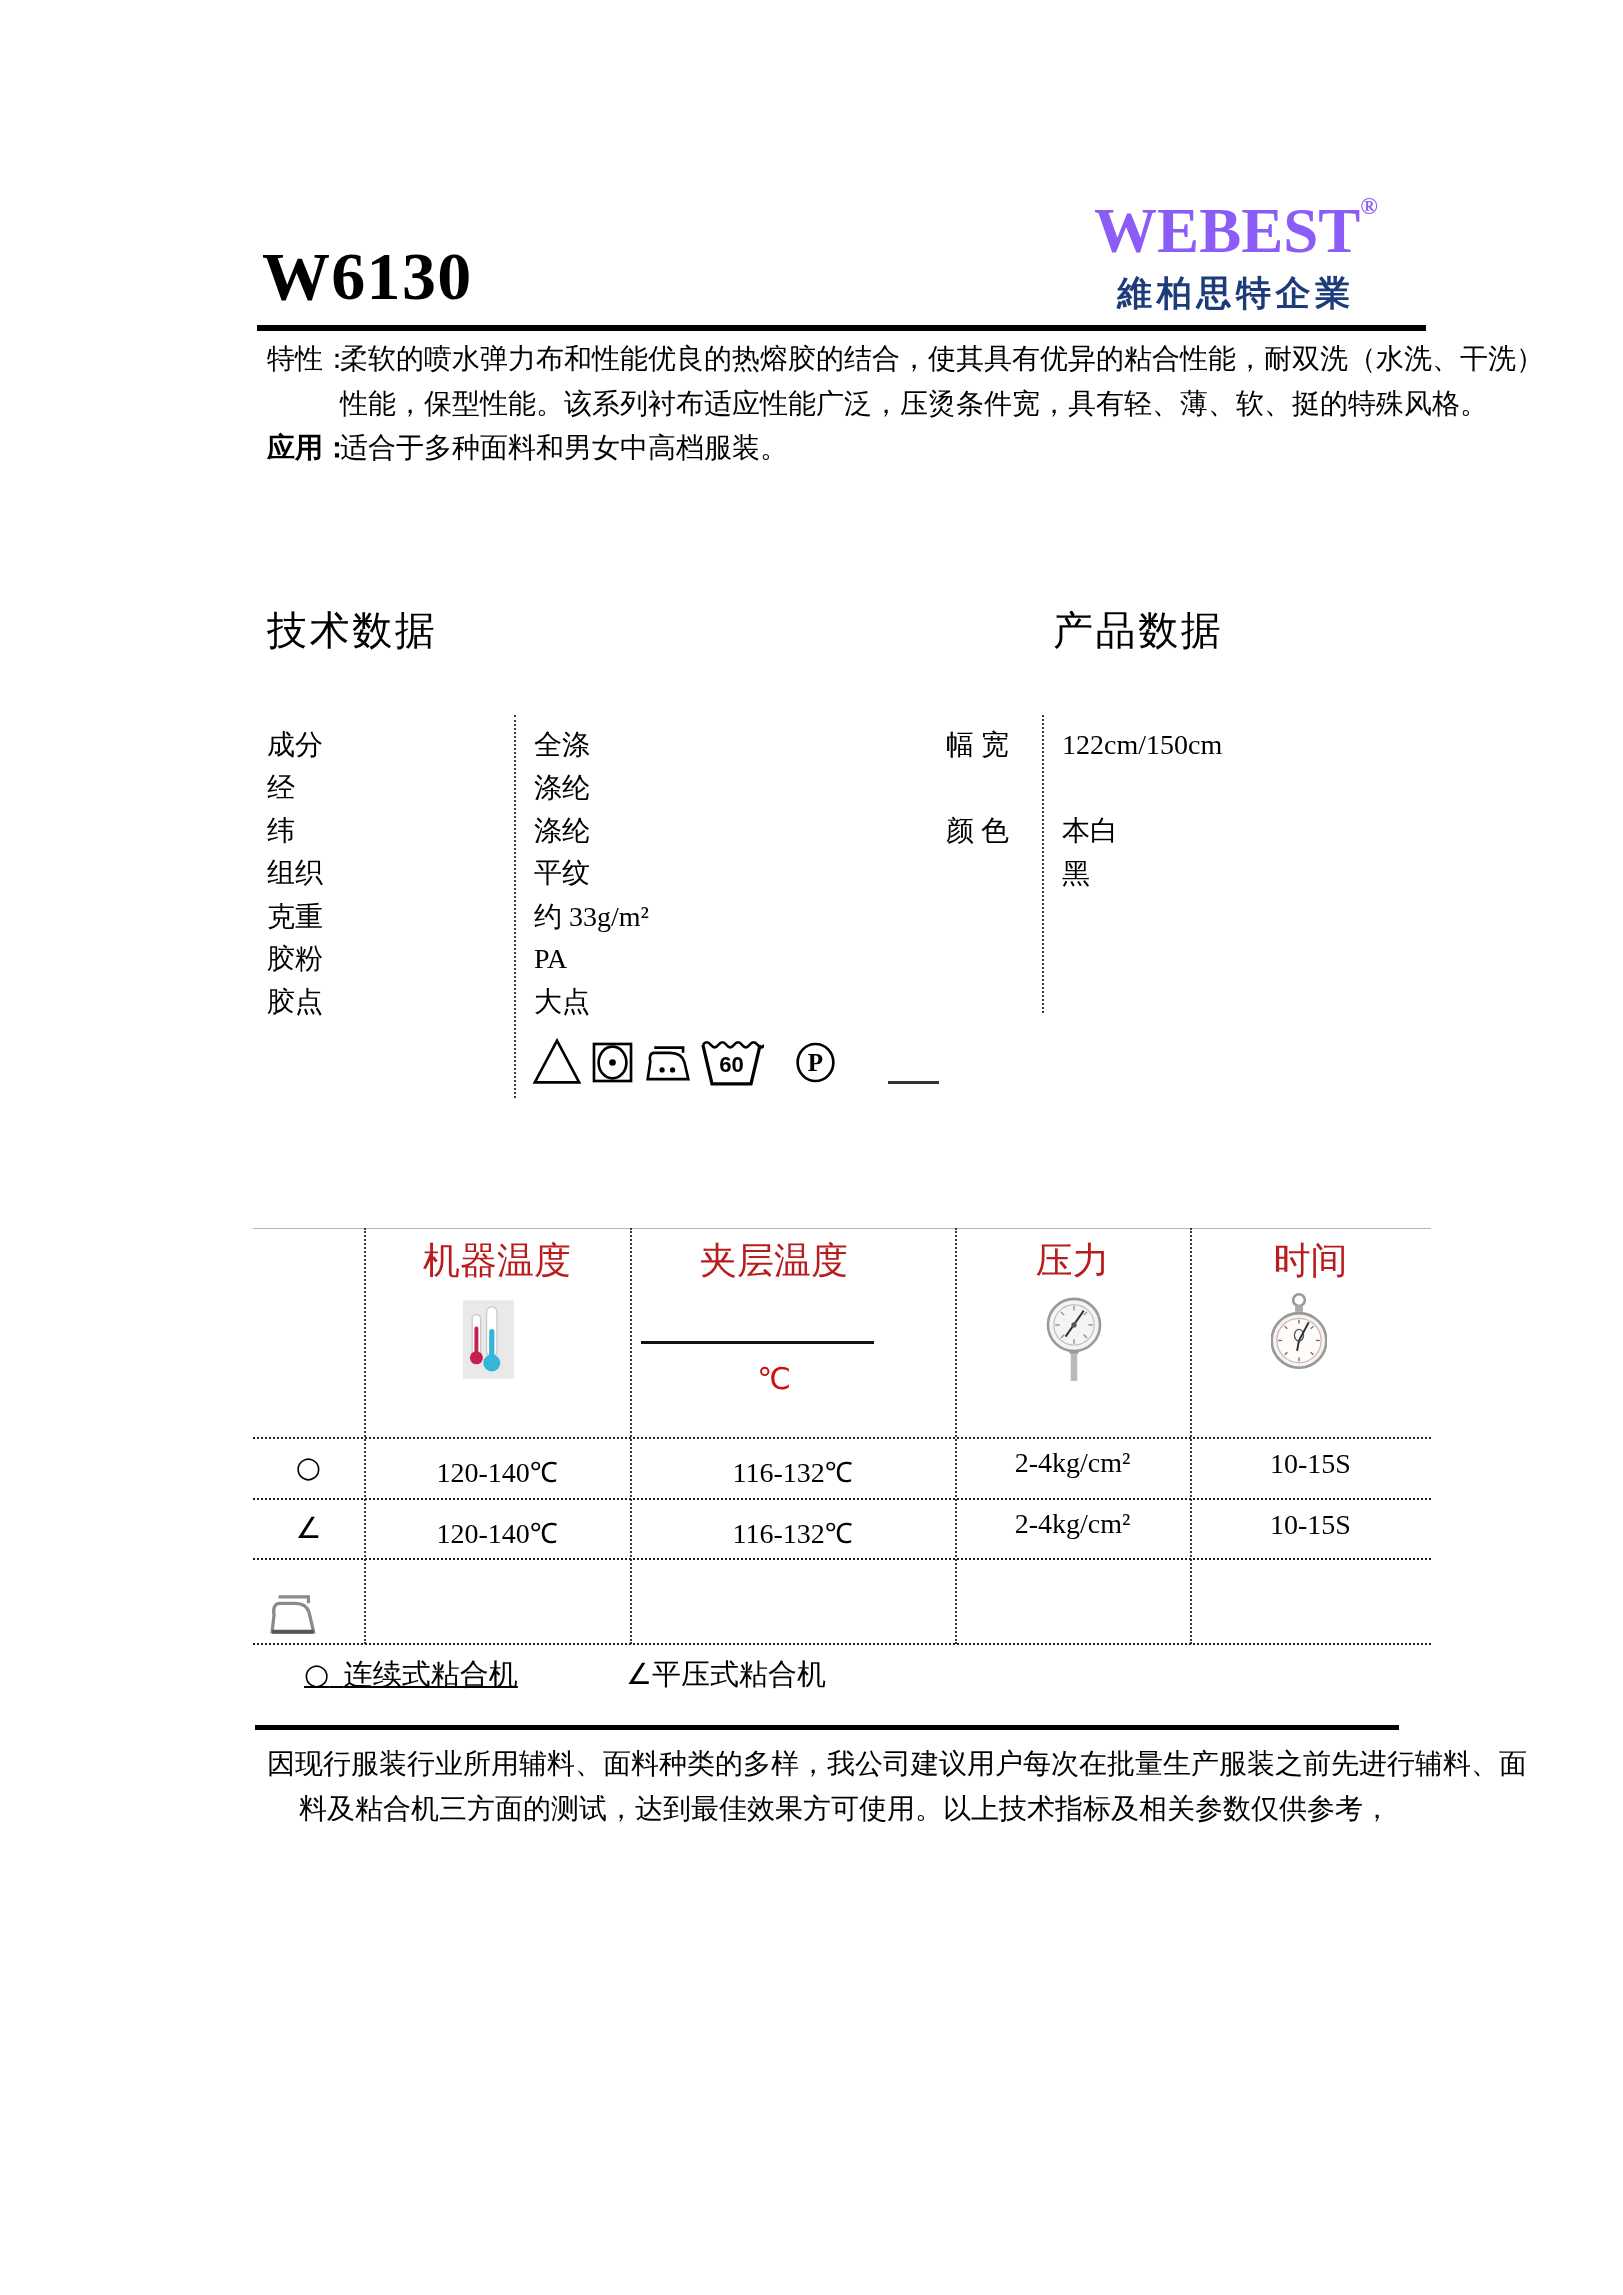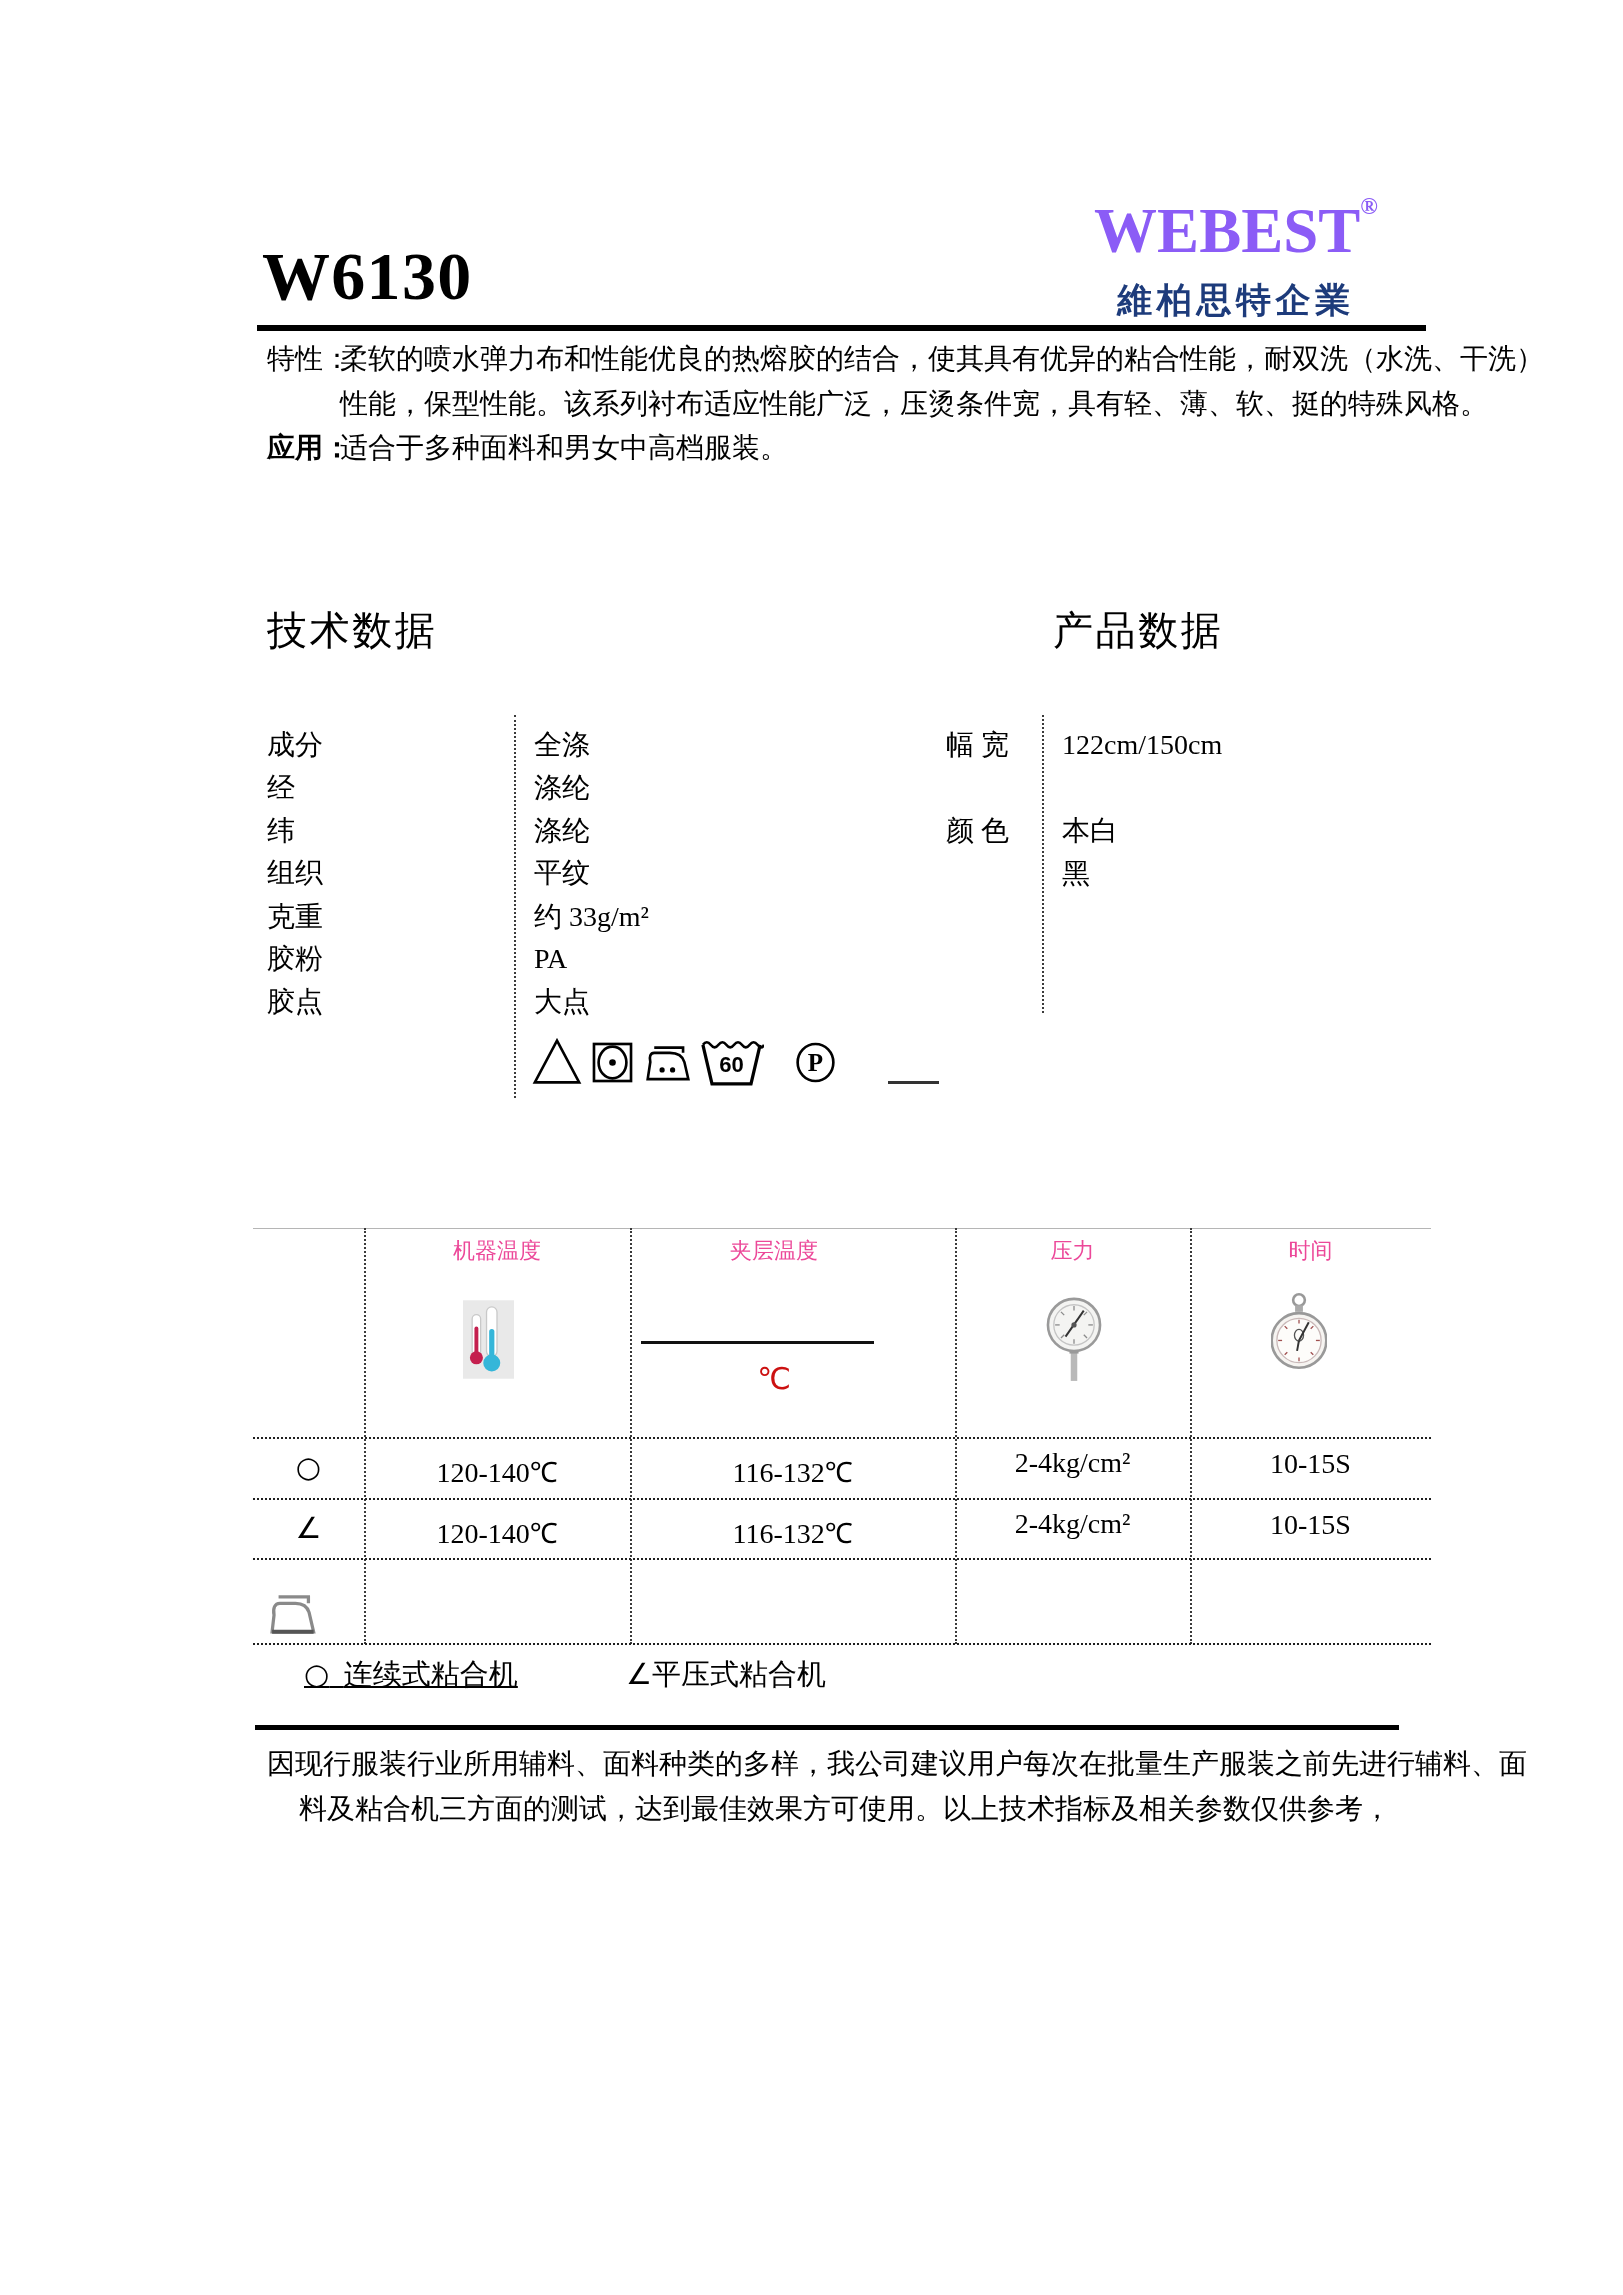--- a/index.html
+++ b/index.html
@@ -6,26 +6,26 @@
   #page{
     position:relative;width:1623px;height:2295px;background:#ffffff;
     font-family:"Liberation Serif", serif;color:#000;overflow:hidden;
   }
   .abs{position:absolute;}
   .t42{font-size:28px;line-height:1.25;white-space:nowrap;}
   .h60{font-size:40px;white-space:nowrap;letter-spacing:2.6px;}
   .title{font-size:68px;font-weight:bold;letter-spacing:1.3px;white-space:nowrap;}
   .brand{font-size:63px;font-weight:bold;color:#8b5cf6;line-height:1;white-space:nowrap;}
   .brand sup{font-size:23.6px;font-weight:bold;vertical-align:38px;}
-  .company{font-size:35px;font-weight:bold;color:#1d3b7b;letter-spacing:4.6px;white-space:nowrap;margin-top:14px;}
+  .company{font-size:35px;font-weight:bold;color:#1d3b7b;letter-spacing:4.6px;white-space:nowrap;margin-top:7px;}
   .rule{background:#000;}
   .grayrule{background:#b5b5b5;}
   .vdot{border-left:2px dotted #3a3a3a;width:0;}
   .hdot{border-top:2px dotted #1f1f1f;height:0;}
-  .bluehead{font-size:22px;color:#ec4899;text-align:center;white-space:nowrap;}
+  .bluehead{font-size:37px;color:#b91c1c;text-align:center;white-space:nowrap;}
   .cell{font-size:28px;text-align:center;white-space:nowrap;}
   .sym{font-family:"DejaVu Sans", sans-serif;font-size:29px;}
   .celsius{font-family:"DejaVu Sans", sans-serif;font-size:30px;color:#cc1111;text-align:center;}
   .legend{font-size:29px;white-space:nowrap;}
   svg{display:block;}
 </style>
 </head>
 <body>
 
 <div id="page">

